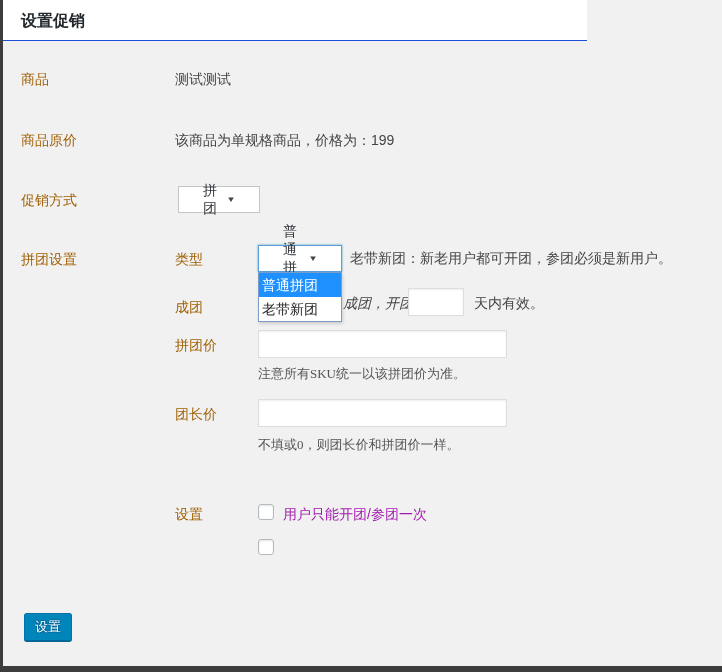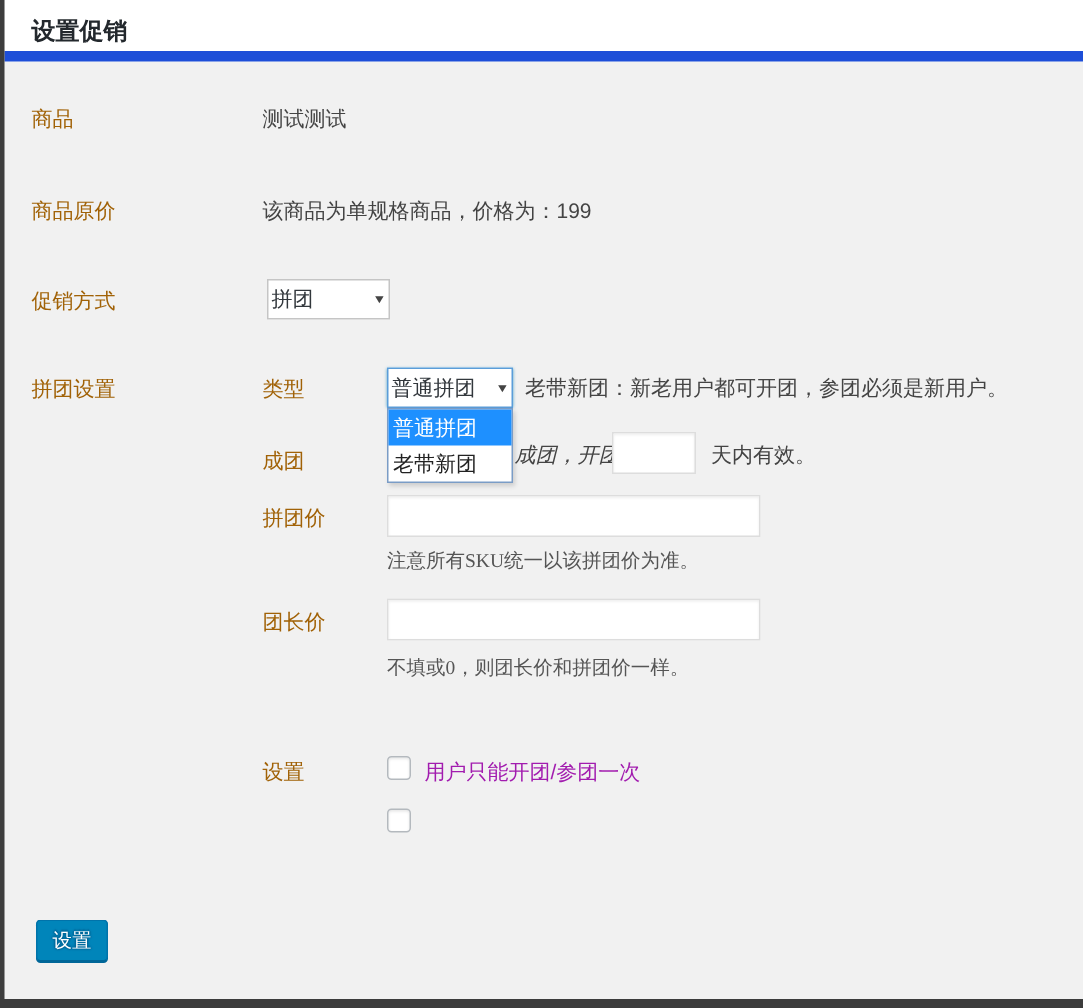--- a/index.html
+++ b/index.html
@@ -4,35 +4,35 @@
 <style>
   html,body { margin:0; padding:0; background:#e8e8e8; }
   .page {
     position:relative; width:722px; height:672px; overflow:hidden;
     background:#f1f1f1;
     font-family:"Liberation Sans","DejaVu Sans",sans-serif;
   }
   .left-edge { position:absolute; left:0; top:0; width:3px; height:672px; background:#3d3d3d; z-index:20; }
   .bottom-edge { position:absolute; left:0; top:666px; width:722px; height:6px; background:#3c3c3c; z-index:20; }
   .header {
-    position:absolute; left:3px; top:0; width:719px; height:41px;
-    background:#ffffff; border-bottom:7px solid #1d4ed8; box-sizing:border-box;
+    position:absolute; left:3px; top:0; width:584px; height:41px;
+    background:#ffffff; border-bottom:1px solid #1d4ed8; box-sizing:border-box;
   }
   .page-title {
     position:absolute; left:18px; top:11px; margin:0;
     font-size:16px; font-weight:bold; color:#23282d;
   }
   .lbl { position:absolute; font-size:14px; font-weight:normal; color:#a16207; white-space:nowrap; }
   .txt { position:absolute; font-size:14px; color:#444; white-space:nowrap; }
   .note { position:absolute; font-size:13px; color:#555; white-space:nowrap;font-family:Liberation Serif, serif; }
   .select {
     position:absolute; height:27px; box-sizing:border-box;
     background:#fff; border:1px solid #c5c5c5;
     display:flex; align-items:center; justify-content:space-between;
-    padding:0 2px; font-size:14px; color:#32373c; cursor:pointer;
+    padding:0 24px; font-size:14px; color:#32373c; cursor:pointer;
   }
   .select.focused {
     border-color:#5b9dd9;
     box-shadow:0 0 2px rgba(30,140,190,.8);
   }
   .select .arrow { font-size:8px; color:#444; margin-left:6px; transform:scaleX(1.2); }
   .dropdown {
     position:absolute; left:258px; top:272px; width:84px;
     background:#fff; border:1px solid #7a9cc6; box-sizing:border-box; z-index:10;
     box-shadow:1px 2px 3px rgba(0,0,0,.15);

